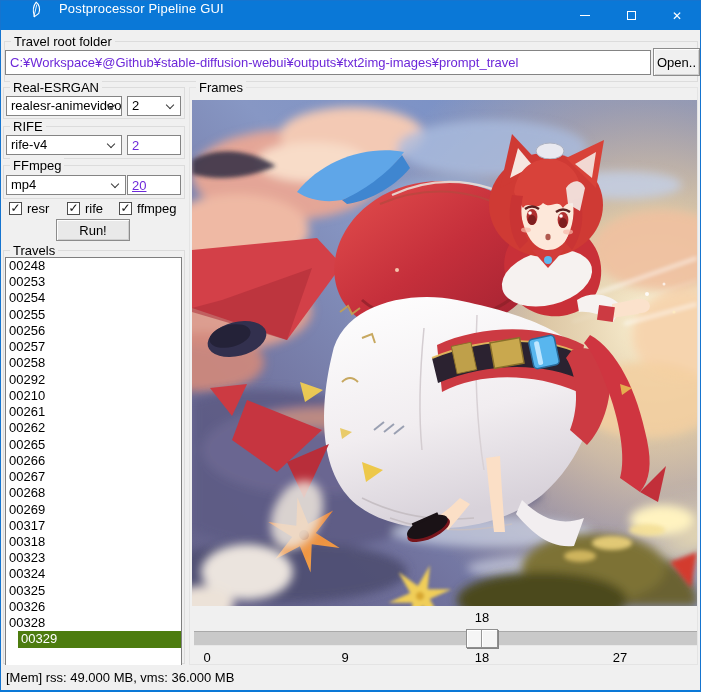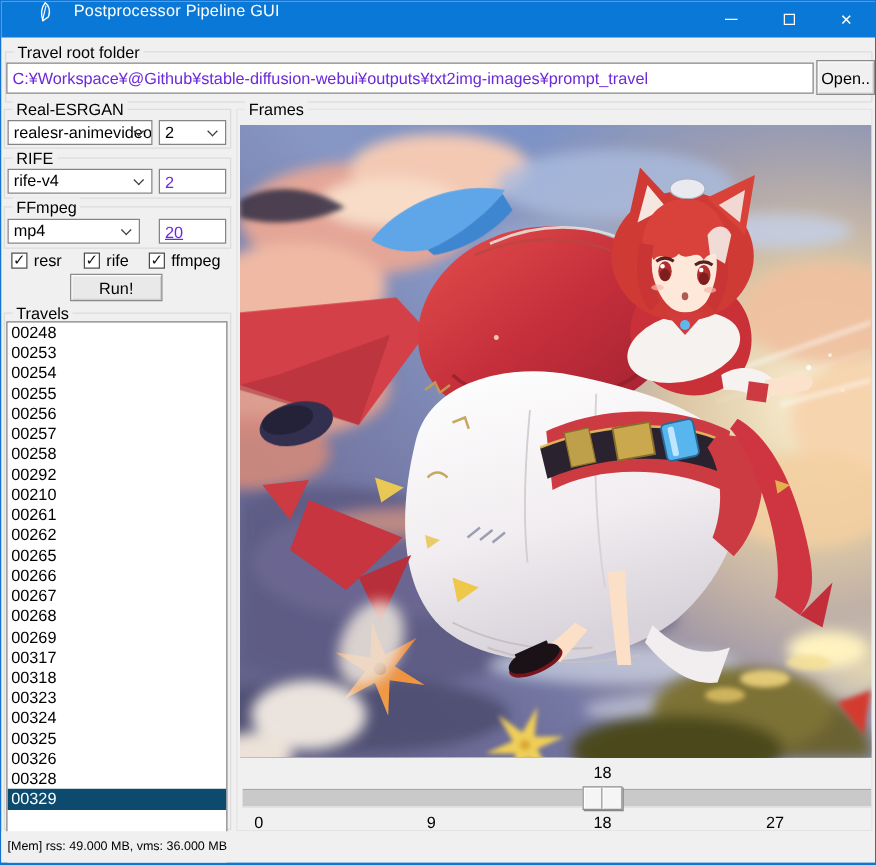--- a/index.html
+++ b/index.html
@@ -41,41 +41,41 @@
   
   .cb { position:absolute; display:flex; align-items:center; gap:5px; font-size:13px; }
   .cbbox { width:13px; height:13px; background:#fff; border:1px solid #4d4d4d;
            display:flex; align-items:center; justify-content:center; }
   .mark { font-size:12px; line-height:1; margin-top:-1px; color:#111; }
 
   
   .listbox { position:absolute; left:4px; top:256px; width:177px; height:504px;
              background:#fff; border:1px solid #7f7f7f; overflow:hidden; }
   .li { height:16.24px; line-height:16.24px; font-size:13px; padding-left:3px; color:#000; }
-  .li.selected { background:#0c4a6e; color:#fff; }
+  .li.selected { background:#4d7c0f; color:#fff;margin-left:12px; }
 
   
   .frame-img { position:absolute; left:191px; top:99px; width:505px; height:506px;
                overflow:hidden; background:#7d90c2; }
 
   
   .slider-value { position:absolute; left:431px; top:609px; width:100px; text-align:center;
                   font-size:13px; }
   .trough { position:absolute; left:193px; top:630px; width:503px; height:15px; background:#c9c9c9;
             box-shadow:inset 0 1px 0 #a9a9a9, inset 0 -1px 0 #e8e8e8; }
   .handle { position:absolute; left:465px; top:628px; width:32px; height:19px; background:#f5f5f5;
             border:1px solid #8f8f8f; box-shadow:inset 1px 1px 0 #ffffff, 1px 1px 0 #858585; }
   .handle::after { content:""; position:absolute; left:14px; top:0; width:1px; height:100%;
                    background:#979797; box-shadow:1px 0 0 #fff; }
   .tick { position:absolute; top:649px; width:44px; margin-left:-22px; text-align:center;
           font-size:13px; }
 
   
   .statusbar { position:absolute; left:0; right:0; bottom:0; height:25px; background:#f0f0f0;
-               display:flex; align-items:center; padding-left:5px; font-size:10px; }
+               display:flex; align-items:center; padding-left:5px; font-size:13px; }
 </style>
 </head>
 <body>
 
 <div class="window">
 
   <div class="titlebar">
     <svg class="title-icon" viewBox="0 0 15 17">
       <path d="M8.2,1.2 C11,3.2 12.6,7.6 10.8,12.4 L6.4,15.6 C4.6,10.4 5.2,4.8 8.2,1.2 Z" fill="none" stroke="#ffffff" stroke-width="1.1"></path>
       <path d="M8.8,3.5 L5.9,15.8" stroke="#ffffff" stroke-width="0.9" fill="none"></path>
@@ -117,21 +117,21 @@
   </div>
   <div class="combo" style="left:5px; top:134px; width:116px;">
     <span>rife-v4</span>
     <span class="chev"></span>
   </div>
   <input class="entry" style="left: 126px; top: 134px; width: 54px;" value="2">
 
   <div class="group" style="left:2px; top:164px; width:182px; height:34px;">
     <span class="glabel">FFmpeg</span>
   </div>
-  <div class="combo" style="left:5px; top:174px; width:106px;">
+  <div class="combo" style="left:5px; top:174px; width:120px;">
     <span>mp4</span>
     <span class="chev"></span>
   </div>
   <input class="entry" style="left: 126px; top: 174px; width: 54px; text-decoration: underline;" value="20">
 
   <label class="cb" style="left:8px; top:200px;">
     <span class="cbbox">
         <span class="mark">✓</span>
       </span>
     <span>resr</span>

